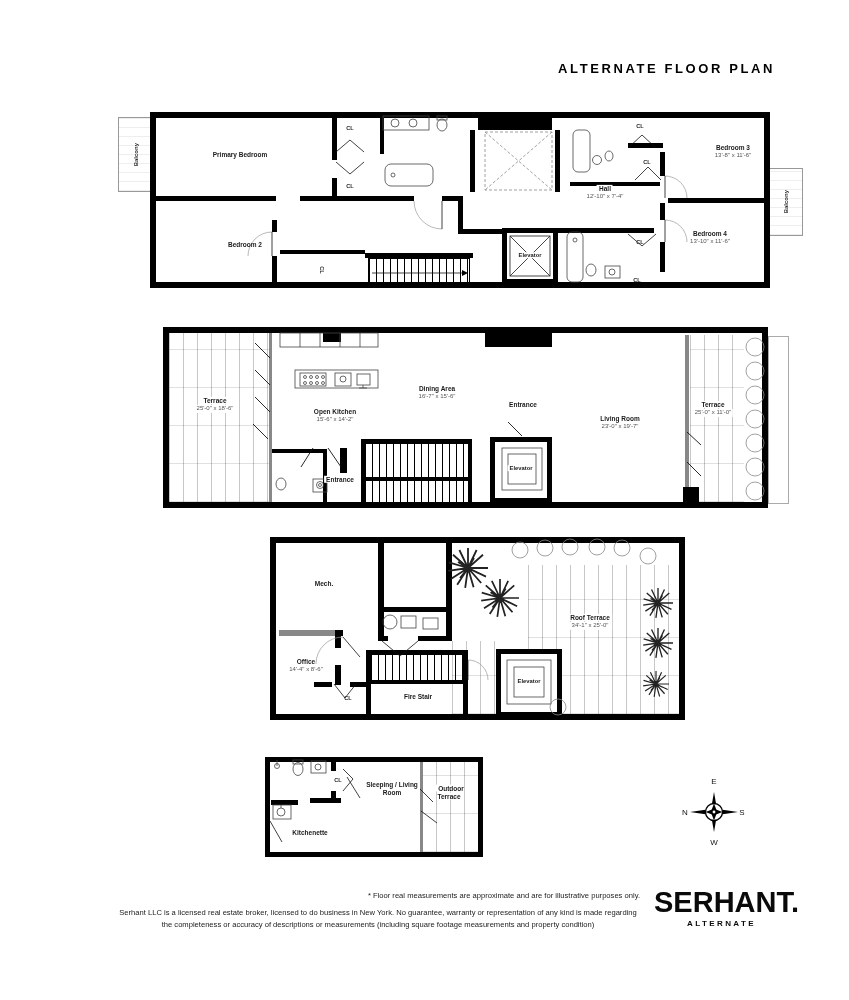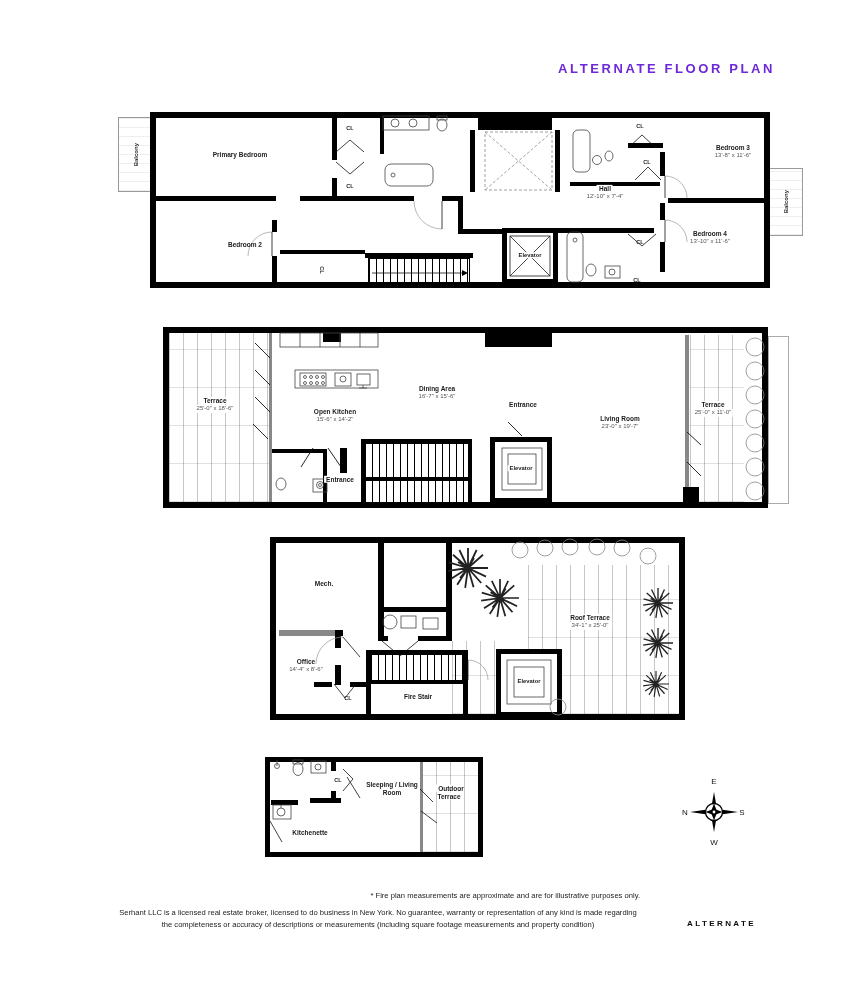--- a/index.html
+++ b/index.html
@@ -20,21 +20,21 @@
   .vlabel{writing-mode:vertical-rl;transform:rotate(180deg);font-size:6px;color:#333;font-weight:600;}
   .room{position:absolute;transform:translate(-50%,-50%);text-align:center;font-size:6.5px;font-weight:700;
         color:#1a1a1a;line-height:1.3;white-space:nowrap;z-index:5;}
   .room .dims{display:block;font-size:6px;font-weight:400;color:#555;}
   .room.wrap{white-space:normal;}
   .chip{background:#fff;padding:0 2px;}
   .cl{position:absolute;transform:translate(-50%,-50%);font-size:5.5px;font-weight:700;color:#222;z-index:5;}
   .cl.rot{transform:translate(-50%,-50%) rotate(90deg);}
   .ov{position:absolute;inset:0;width:100%;height:100%;z-index:3;}
   .ext{position:absolute;border:1px solid #aaa;background:#fff;}
-  #title{position:absolute;top:61px;right:74px;font-size:13px;font-weight:800;letter-spacing:2.6px;color:#6d28d9;}
+  #title{position:absolute;top:61px;right:74px;font-size:13px;font-weight:800;letter-spacing:2.6px;color:#000000;}
   .foot{position:absolute;font-size:7.6px;color:#222;line-height:11.5px;}
   #brand{position:absolute;left:654px;top:886px;font-size:29px;font-weight:800;letter-spacing:0px;color:#0a0a0a;}
   #brandsub{position:absolute;left:655px;top:919px;width:133px;text-align:center;font-size:8px;font-weight:700;letter-spacing:2.4px;color:#0a0a0a;}
   .cdir{position:absolute;transform:translate(-50%,-50%);font-size:8px;color:#111;font-weight:400;}
 </style>
 </head>
 <body>
 
 <div id="page">
 
@@ -336,17 +336,18 @@
     <polygon points="34.5,26 26,29.2 26,22.8" fill="#000"></polygon>
     <polygon points="26,34.5 22.8,26 29.2,26" fill="#000"></polygon>
     <polygon points="17.5,26 26,22.8 26,29.2" fill="#000"></polygon>
     <circle cx="26" cy="26" r="1.4" fill="#fff"></circle>
   </svg>
   <div class="cdir" style="left:714px;top:781px;">E</div>
   <div class="cdir" style="left:685px;top:812px;">N</div>
   <div class="cdir" style="left:742px;top:812px;">S</div>
   <div class="cdir" style="left:714px;top:842px;">W</div>
 
-  <div class="foot" style="left:120px;top:890px;width:520px;text-align:right;">* Fire plan measurements are approximate and are for illustrative purposes only.</div>
+  <div class="foot" style="left:120px;top:890px;width:520px;text-align:right;">* Floor real measurements are approximate and are for illustrative purposes only.</div>
   <div class="foot" style="left:118px;top:907px;width:520px;text-align:center;">Serhant LLC is a licensed real estate broker, licensed to do business in New York. No guarantee, warranty or representation of any kind is made regarding the completeness or accuracy of descriptions or measurements (including square footage measurements and property condition)</div>
+  <div id="brand">SERHANT.</div>
   <div id="brandsub">ALTERNATE</div>
 
 </div>
 
 </body></html>

